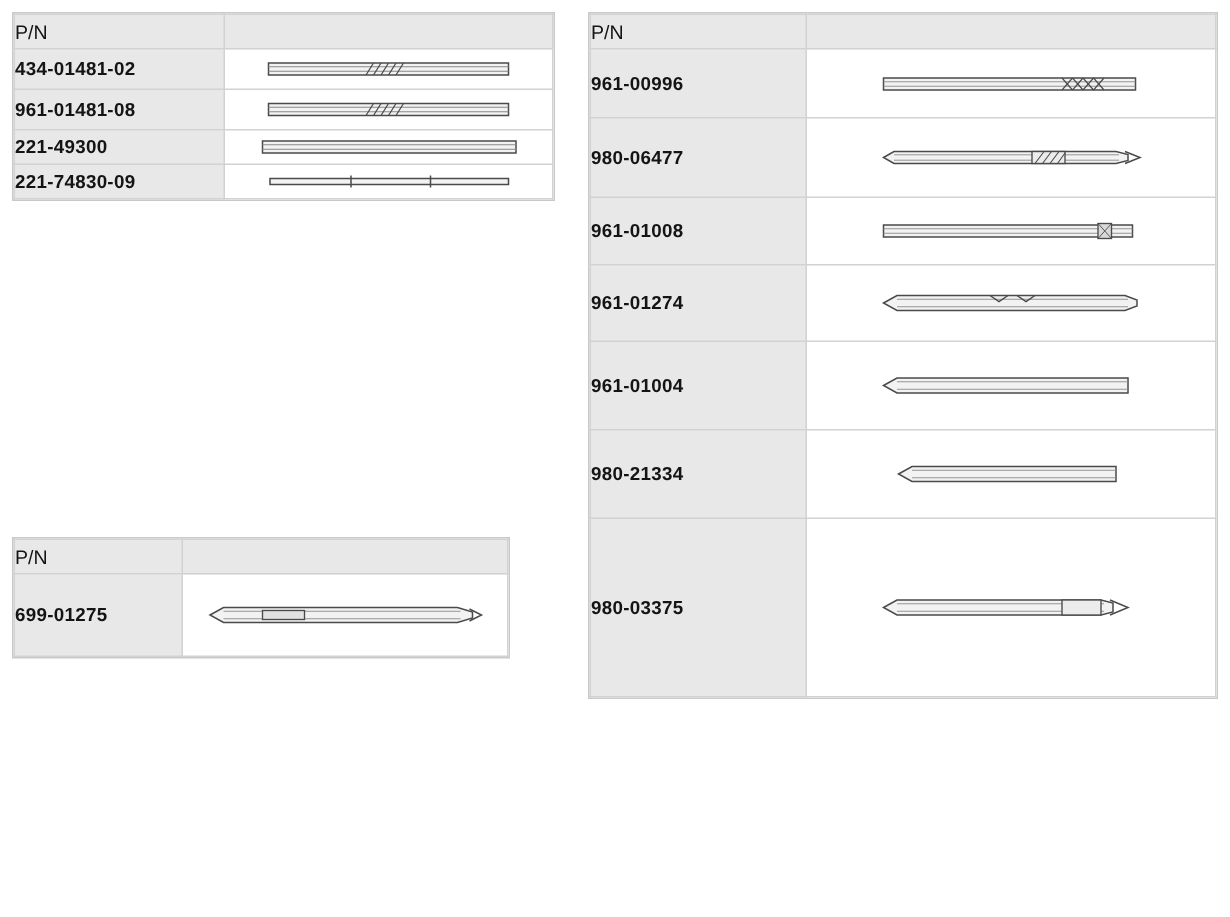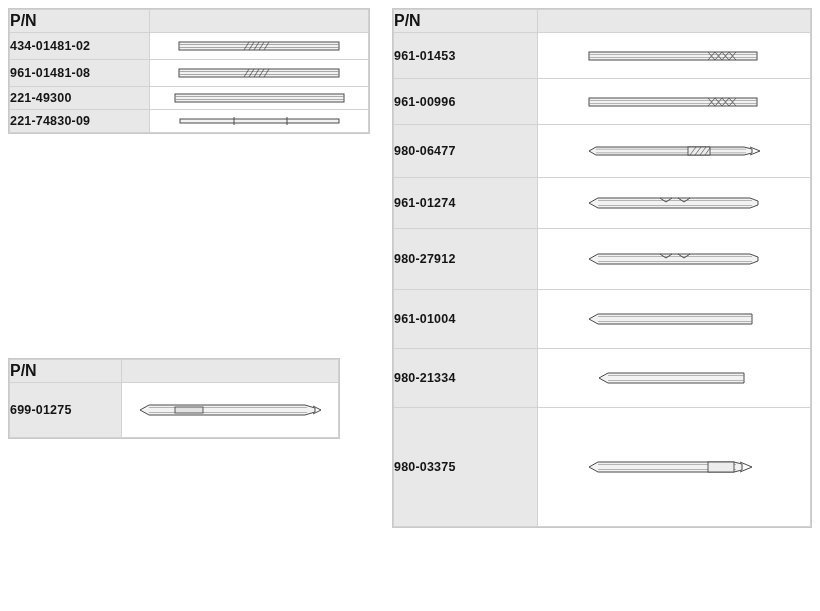--- a/index.html
+++ b/index.html
@@ -29,22 +29,22 @@
     width: 100%;
     table-layout: fixed;
   }
   table.pn-table td, table.pn-table th {
     border: 1px solid #d2d2d2;
     padding: 0;
     vertical-align: middle;
   }
   .hdr-cell {
     background: #e8e8e8;
-    font-size: 16px;
-    font-weight: bold;
+    font-size: 13px;
+    font-weight: normal;
     text-align: left;
     padding: 10px 12px;
     height: 22px;
     color: #141414;
   }
   .hdr-blank {
     background: #e8e8e8;
   }
   .pn-cell {
     background: #e8e8e8;
@@ -188,22 +188,23 @@
     <colgroup>
         <col style="width:144px">
         <col>
       </colgroup>
     <tbody>
         <tr>
       <th class="hdr-cell">P/N</th>
       <th class="hdr-cell hdr-blank"></th>
     </tr>
 
-    <tr>
-      <td class="pn-cell">961-01453</td>
+
+    <tr>
+      <td class="pn-cell">961-00996</td>
       <td class="fig-cell" style="height:45px">
         <div class="fig-wrap">
           <svg width="180" height="22" viewBox="0 0 180 22">
             <rect x="5" y="7" width="168" height="8" fill="#f2f2f2" stroke="#4a4a4a" stroke-width="1"></rect>
             <line x1="5" y1="9.5" x2="173" y2="9.5" stroke="#8a8a8a" stroke-width="0.6"></line>
             <line x1="5" y1="12.5" x2="173" y2="12.5" stroke="#8a8a8a" stroke-width="0.6"></line>
             <g stroke="#4a4a4a" stroke-width="0.8">
               <line x1="124" y1="7" x2="131" y2="15"></line>
                   <line x1="131" y1="7" x2="124" y2="15"></line>
               <line x1="131" y1="7" x2="138" y2="15"></line>
@@ -212,93 +213,71 @@
                   <line x1="145" y1="7" x2="138" y2="15"></line>
               <line x1="145" y1="7" x2="152" y2="15"></line>
                   <line x1="152" y1="7" x2="145" y2="15"></line>
             </g>
           </svg>
         </div>
       </td>
     </tr>
 
     <tr>
-      <td class="pn-cell">961-00996</td>
-      <td class="fig-cell" style="height:45px">
-        <div class="fig-wrap">
-          <svg width="180" height="22" viewBox="0 0 180 22">
-            <rect x="5" y="7" width="168" height="8" fill="#f2f2f2" stroke="#4a4a4a" stroke-width="1"></rect>
-            <line x1="5" y1="9.5" x2="173" y2="9.5" stroke="#8a8a8a" stroke-width="0.6"></line>
-            <line x1="5" y1="12.5" x2="173" y2="12.5" stroke="#8a8a8a" stroke-width="0.6"></line>
-            <g stroke="#4a4a4a" stroke-width="0.8">
-              <line x1="124" y1="7" x2="131" y2="15"></line>
-                  <line x1="131" y1="7" x2="124" y2="15"></line>
-              <line x1="131" y1="7" x2="138" y2="15"></line>
-                  <line x1="138" y1="7" x2="131" y2="15"></line>
-              <line x1="138" y1="7" x2="145" y2="15"></line>
-                  <line x1="145" y1="7" x2="138" y2="15"></line>
-              <line x1="145" y1="7" x2="152" y2="15"></line>
-                  <line x1="152" y1="7" x2="145" y2="15"></line>
-            </g>
-          </svg>
-        </div>
-      </td>
-    </tr>
-
-    <tr>
       <td class="pn-cell">980-06477</td>
       <td class="fig-cell" style="height:52px">
         <div class="fig-wrap">
           <svg width="180" height="22" viewBox="0 0 180 22">
             <path d="M5 11 L12 7 L160 7 L168 9 L168 13 L160 15 L12 15 Z" fill="#f2f2f2" stroke="#4a4a4a" stroke-width="1"></path>
             <line x1="12" y1="9.2" x2="162" y2="9.2" stroke="#8a8a8a" stroke-width="0.6"></line>
             <line x1="12" y1="12.8" x2="162" y2="12.8" stroke="#8a8a8a" stroke-width="0.6"></line>
             <rect x="104" y="7" width="22" height="8" fill="#ececec" stroke="#4a4a4a" stroke-width="0.9"></rect>
             <g stroke="#4a4a4a" stroke-width="0.7">
               <line x1="106" y1="15" x2="112" y2="7"></line>
                   <line x1="111" y1="15" x2="117" y2="7"></line>
               <line x1="116" y1="15" x2="122" y2="7"></line>
                   <line x1="121" y1="15" x2="126" y2="8"></line>
             </g>
             <path d="M166 7 L176 11 L166 15" fill="none" stroke="#4a4a4a" stroke-width="1"></path>
           </svg>
         </div>
       </td>
     </tr>
 
+    <tr>
+      <td class="pn-cell">961-01008</td>
+      <td class="fig-cell" style="height:44px">
+        <div class="fig-wrap">
+          <svg width="180" height="20" viewBox="0 0 180 20">
+            <rect x="5" y="6" width="166" height="8" fill="#f2f2f2" stroke="#4a4a4a" stroke-width="1"></rect>
+            <line x1="5" y1="8.5" x2="171" y2="8.5" stroke="#8a8a8a" stroke-width="0.6"></line>
+            <line x1="5" y1="11.5" x2="171" y2="11.5" stroke="#8a8a8a" stroke-width="0.6"></line>
+            <rect x="148" y="5" width="9" height="10" fill="#d8d8d8" stroke="#4a4a4a" stroke-width="0.9"></rect>
+            <line x1="148" y1="5" x2="157" y2="15" stroke="#4a4a4a" stroke-width="0.6"></line>
+            <line x1="157" y1="5" x2="148" y2="15" stroke="#4a4a4a" stroke-width="0.6"></line>
+          </svg>
+        </div>
+      </td>
+    </tr>
 
     <tr>
       <td class="pn-cell">961-01274</td>
       <td class="fig-cell" style="height:50px">
         <div class="fig-wrap">
           <svg width="180" height="22" viewBox="0 0 180 22">
             <path d="M5 11 L14 6 L166 6 L174 9 L174 13 L166 16 L14 16 Z" fill="#f2f2f2" stroke="#4a4a4a" stroke-width="1"></path>
             <line x1="14" y1="8.5" x2="168" y2="8.5" stroke="#8a8a8a" stroke-width="0.6"></line>
             <line x1="14" y1="13.5" x2="168" y2="13.5" stroke="#8a8a8a" stroke-width="0.6"></line>
             <path d="M76 6 L82 10 L88 6" fill="none" stroke="#4a4a4a" stroke-width="1"></path>
             <path d="M94 6 L100 10 L106 6" fill="none" stroke="#4a4a4a" stroke-width="1"></path>
           </svg>
         </div>
       </td>
     </tr>
 
-    <tr>
-      <td class="pn-cell">980-27912</td>
-      <td class="fig-cell" style="height:60px">
-        <div class="fig-wrap">
-          <svg width="180" height="22" viewBox="0 0 180 22">
-            <path d="M5 11 L14 6 L166 6 L174 9 L174 13 L166 16 L14 16 Z" fill="#f2f2f2" stroke="#4a4a4a" stroke-width="1"></path>
-            <line x1="14" y1="8.5" x2="168" y2="8.5" stroke="#8a8a8a" stroke-width="0.6"></line>
-            <line x1="14" y1="13.5" x2="168" y2="13.5" stroke="#8a8a8a" stroke-width="0.6"></line>
-            <path d="M76 6 L82 10 L88 6" fill="none" stroke="#4a4a4a" stroke-width="1"></path>
-            <path d="M94 6 L100 10 L106 6" fill="none" stroke="#4a4a4a" stroke-width="1"></path>
-          </svg>
-        </div>
-      </td>
-    </tr>
 
     <tr>
       <td class="pn-cell">961-01004</td>
       <td class="fig-cell" style="height:58px">
         <div class="fig-wrap">
           <svg width="180" height="20" viewBox="0 0 180 20">
             <path d="M5 10 L14 5 L168 5 L168 15 L14 15 Z" fill="#f2f2f2" stroke="#4a4a4a" stroke-width="1"></path>
             <line x1="14" y1="7.5" x2="168" y2="7.5" stroke="#8a8a8a" stroke-width="0.6"></line>
             <line x1="14" y1="12.5" x2="168" y2="12.5" stroke="#8a8a8a" stroke-width="0.6"></line>
           </svg>

